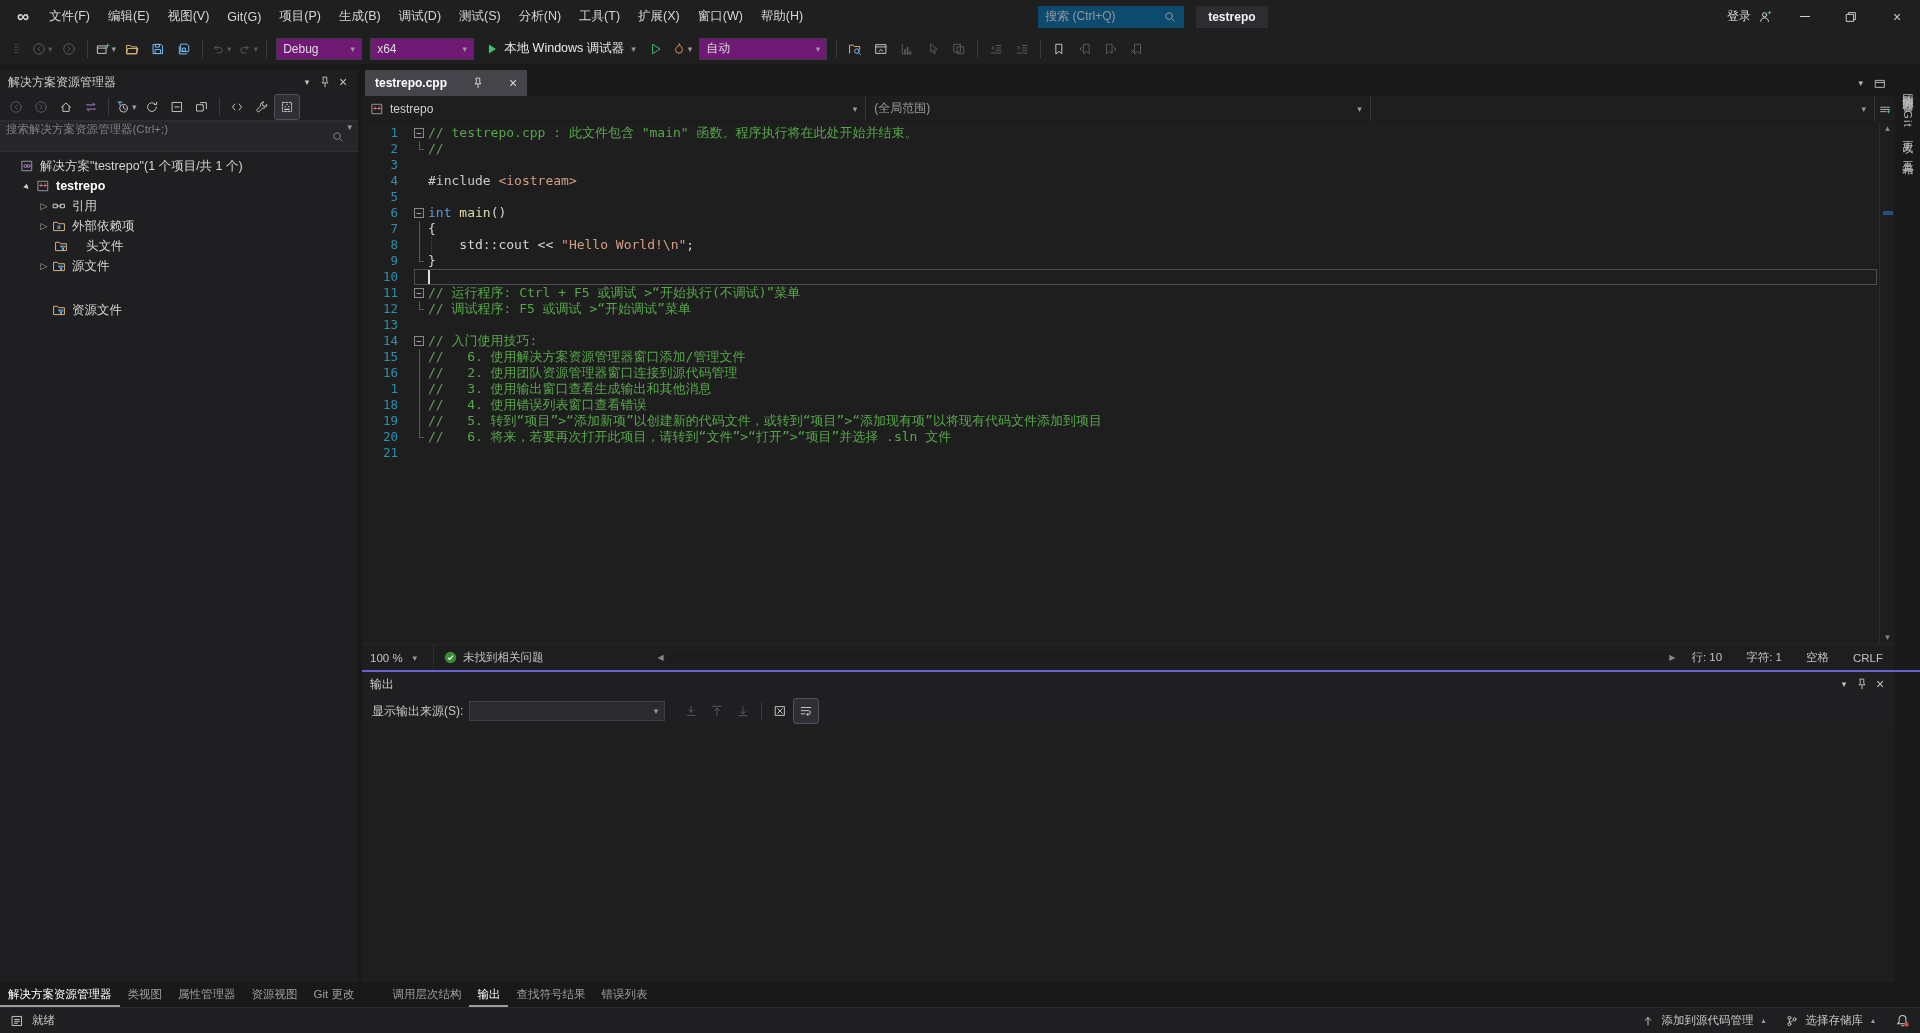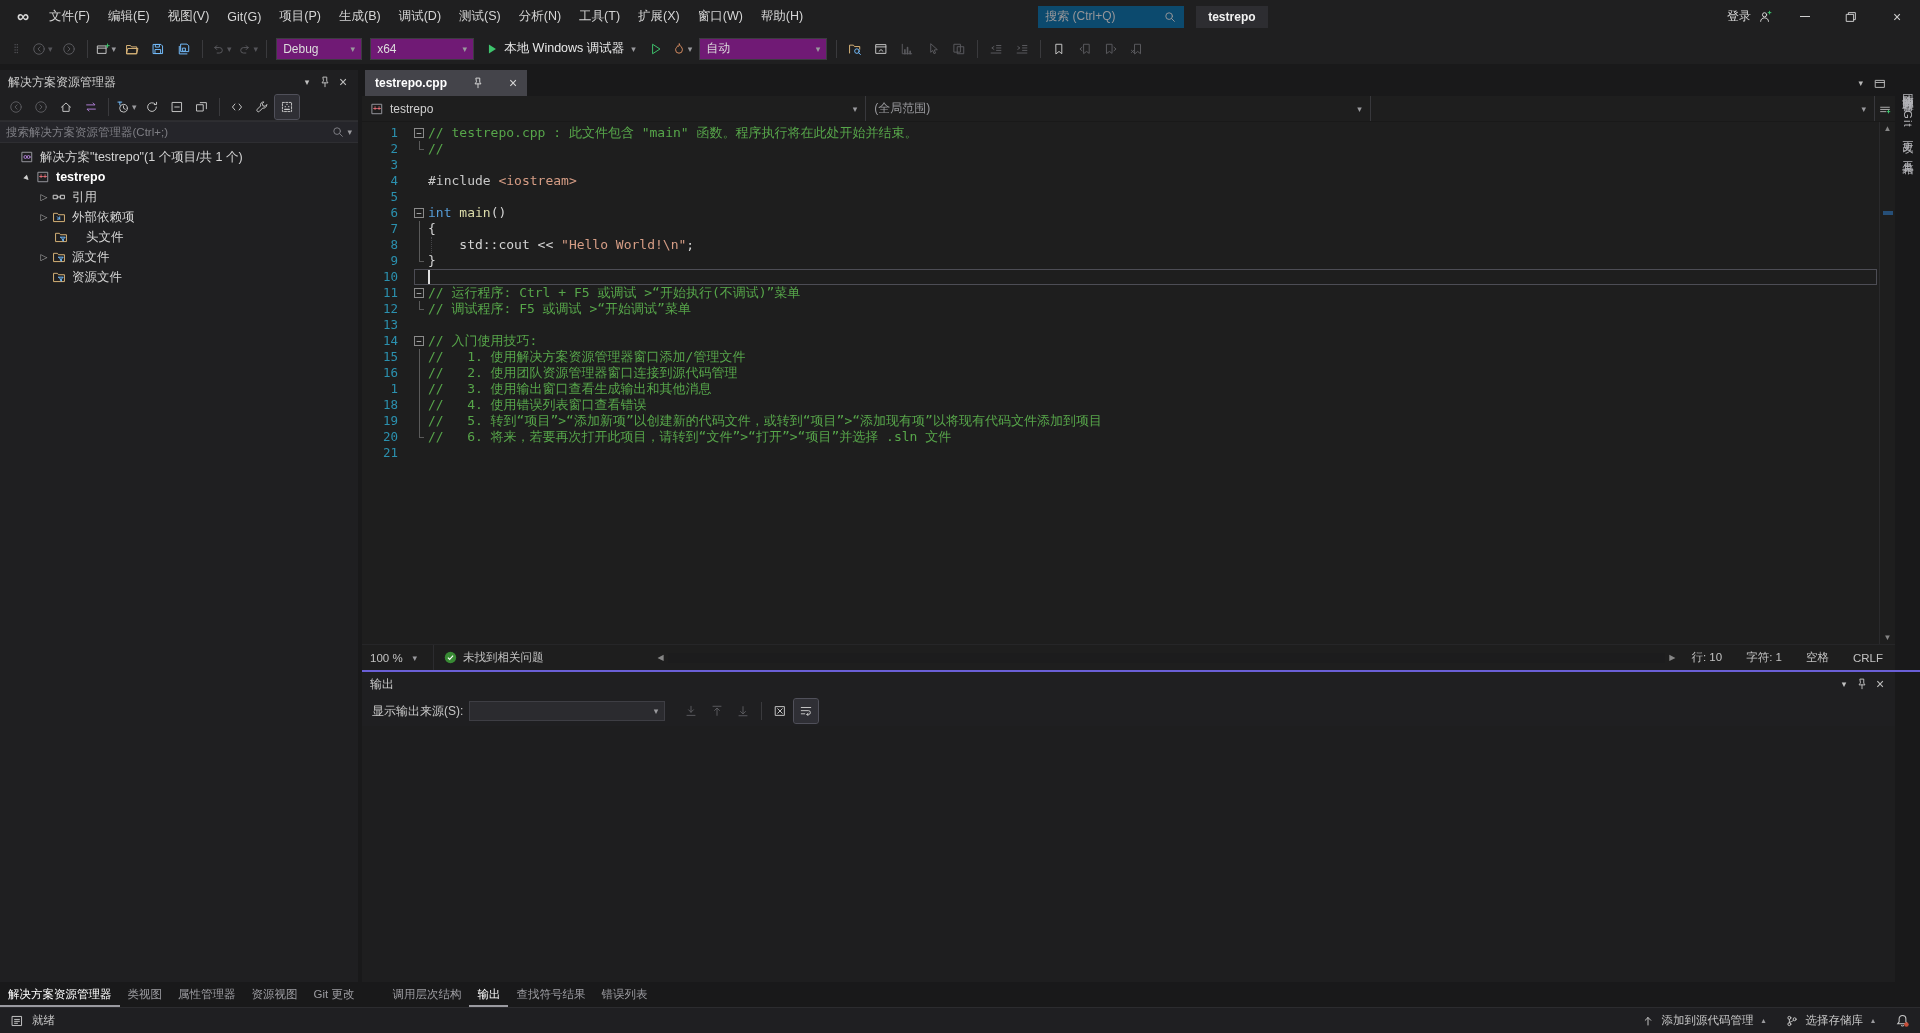--- a/index.html
+++ b/index.html
@@ -32,21 +32,21 @@
   .combo .cval{flex:1;color:#dddddd;font-size:12px;white-space:nowrap}
   .combo .caret{margin-left:8px}
   .runbtn{display:inline-flex;align-items:center;gap:5px;padding:0 6px;height:24px;flex:none}
   .runbtn .rlabel{color:#e8e8e8;font-size:12.5px;white-space:nowrap}
   
   .sidebar{position:absolute;left:0;top:70px;width:358px;height:912px;background:#1f1f21;display:flex;flex-direction:column}
   .panelhead{height:24px;display:flex;align-items:center;padding:0 6px 0 8px;color:#cccccc;font-size:12px}
   .panelhead .sp{flex:1}
   .panelhead .hbtn{width:18px;height:18px;display:flex;align-items:center;justify-content:center;color:#c0c0c0}
   .se-toolbar{height:27px;display:flex;align-items:center;padding:0 4px;border-bottom:1px solid #2c2c2f;gap:1px}
-  .se-search{height:22px;margin:0;background:#25252a;border-top:1px solid #2e2e32;border-bottom:1px solid #2e2e32;display:flex;align-items:center;padding:0 6px;color:#7e7e84}
+  .se-search{height:31px;margin:0;background:#25252a;border-top:1px solid #2e2e32;border-bottom:1px solid #2e2e32;display:flex;padding:0 6px;color:#7e7e84}
   .se-search .ph{flex:1;font-size:11.5px;white-space:nowrap;overflow:hidden}
   .tree{flex:1;padding-top:4px;overflow:hidden}
   .trow{height:20px;display:flex;align-items:center;font-size:12.5px;color:#d4d4d4;white-space:nowrap}
   .trow .arrow{width:16px;flex:none;display:flex;justify-content:center;color:#b8b8b8}
   .trow .ticon{width:20px;flex:none;display:flex;justify-content:flex-start}
   .trow.bold .tlabel{font-weight:bold;color:#ffffff}
   .arrow.exp span{display:inline-block;font-size:10px;transform:rotate(45deg);color:#d0d0d0}
   .arrow.col span{font-size:9px;color:#b0b0b0}
   
   .editor{position:absolute;left:362px;top:70px;width:1533px;height:600px;display:flex;flex-direction:column;background:#1e1e1e}
@@ -569,21 +569,21 @@
             <span>▷</span>
           </span>
           <span class="ticon">
             <svg viewBox="0 0 16 16" width="14" height="14" fill="none" stroke="currentColor" stroke-width="1.1" stroke-linecap="round" stroke-linejoin="round">
               <path d="M1.8 12.8V3.8h4.4l1.2 1.6h6.8v7.4z" stroke="#DCB67A"></path>
               <path d="M7.6 8.2h5.2l-2 2.2v2.4l-1.2-.9v-1.5z" stroke="#75BEFF"></path>
             </svg>
           </span>
           <span class="tlabel">源文件</span>
         </div>
-        <div class="trow" style="padding-left: 36px;">
+        <div class="trow" style="padding-left: 36px; margin-top: 24px;">
           <span class="arrow"></span>
           <span class="ticon">
             <svg viewBox="0 0 16 16" width="14" height="14" fill="none" stroke="currentColor" stroke-width="1.1" stroke-linecap="round" stroke-linejoin="round">
               <path d="M1.8 12.8V3.8h4.4l1.2 1.6h6.8v7.4z" stroke="#DCB67A"></path>
               <path d="M7.6 8.2h5.2l-2 2.2v2.4l-1.2-.9v-1.5z" stroke="#75BEFF"></path>
             </svg>
           </span>
           <span class="tlabel">资源文件</span>
         </div>
       </div>
@@ -719,21 +719,21 @@
           <div class="line">
             <span class="ln">14</span>
             <span class="fold f-open">
               <b>−</b>
             </span>
             <span class="src"><span class="tk-com">// 入门使用技巧:</span></span>
           </div>
           <div class="line">
             <span class="ln">15</span>
             <span class="fold f-mid"></span>
-            <span class="src"><span class="tk-com">//   1. 使用解决方案资源管理器窗口添加/管理文件</span></span>
+            <span class="src"><span class="tk-com">//   6. 使用解决方案资源管理器窗口添加/管理文件</span></span>
           </div>
           <div class="line">
             <span class="ln">16</span>
             <span class="fold f-mid"></span>
             <span class="src"><span class="tk-com">//   2. 使用团队资源管理器窗口连接到源代码管理</span></span>
           </div>
           <div class="line">
             <span class="ln">1</span>
             <span class="fold f-mid"></span>
             <span class="src"><span class="tk-com">//   3. 使用输出窗口查看生成输出和其他消息</span></span>

